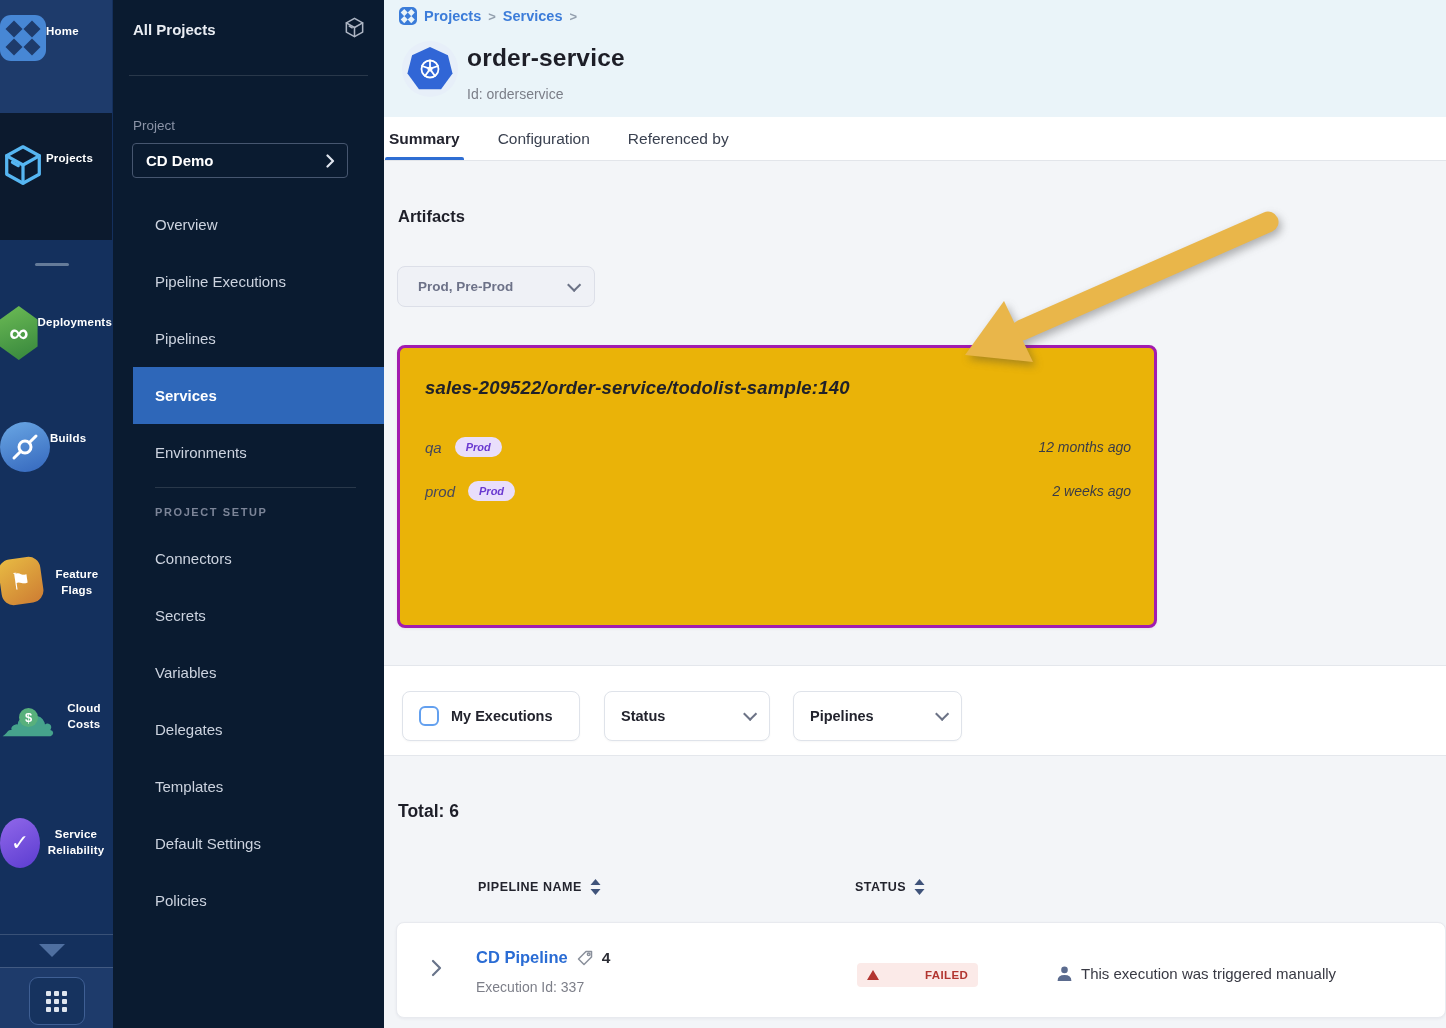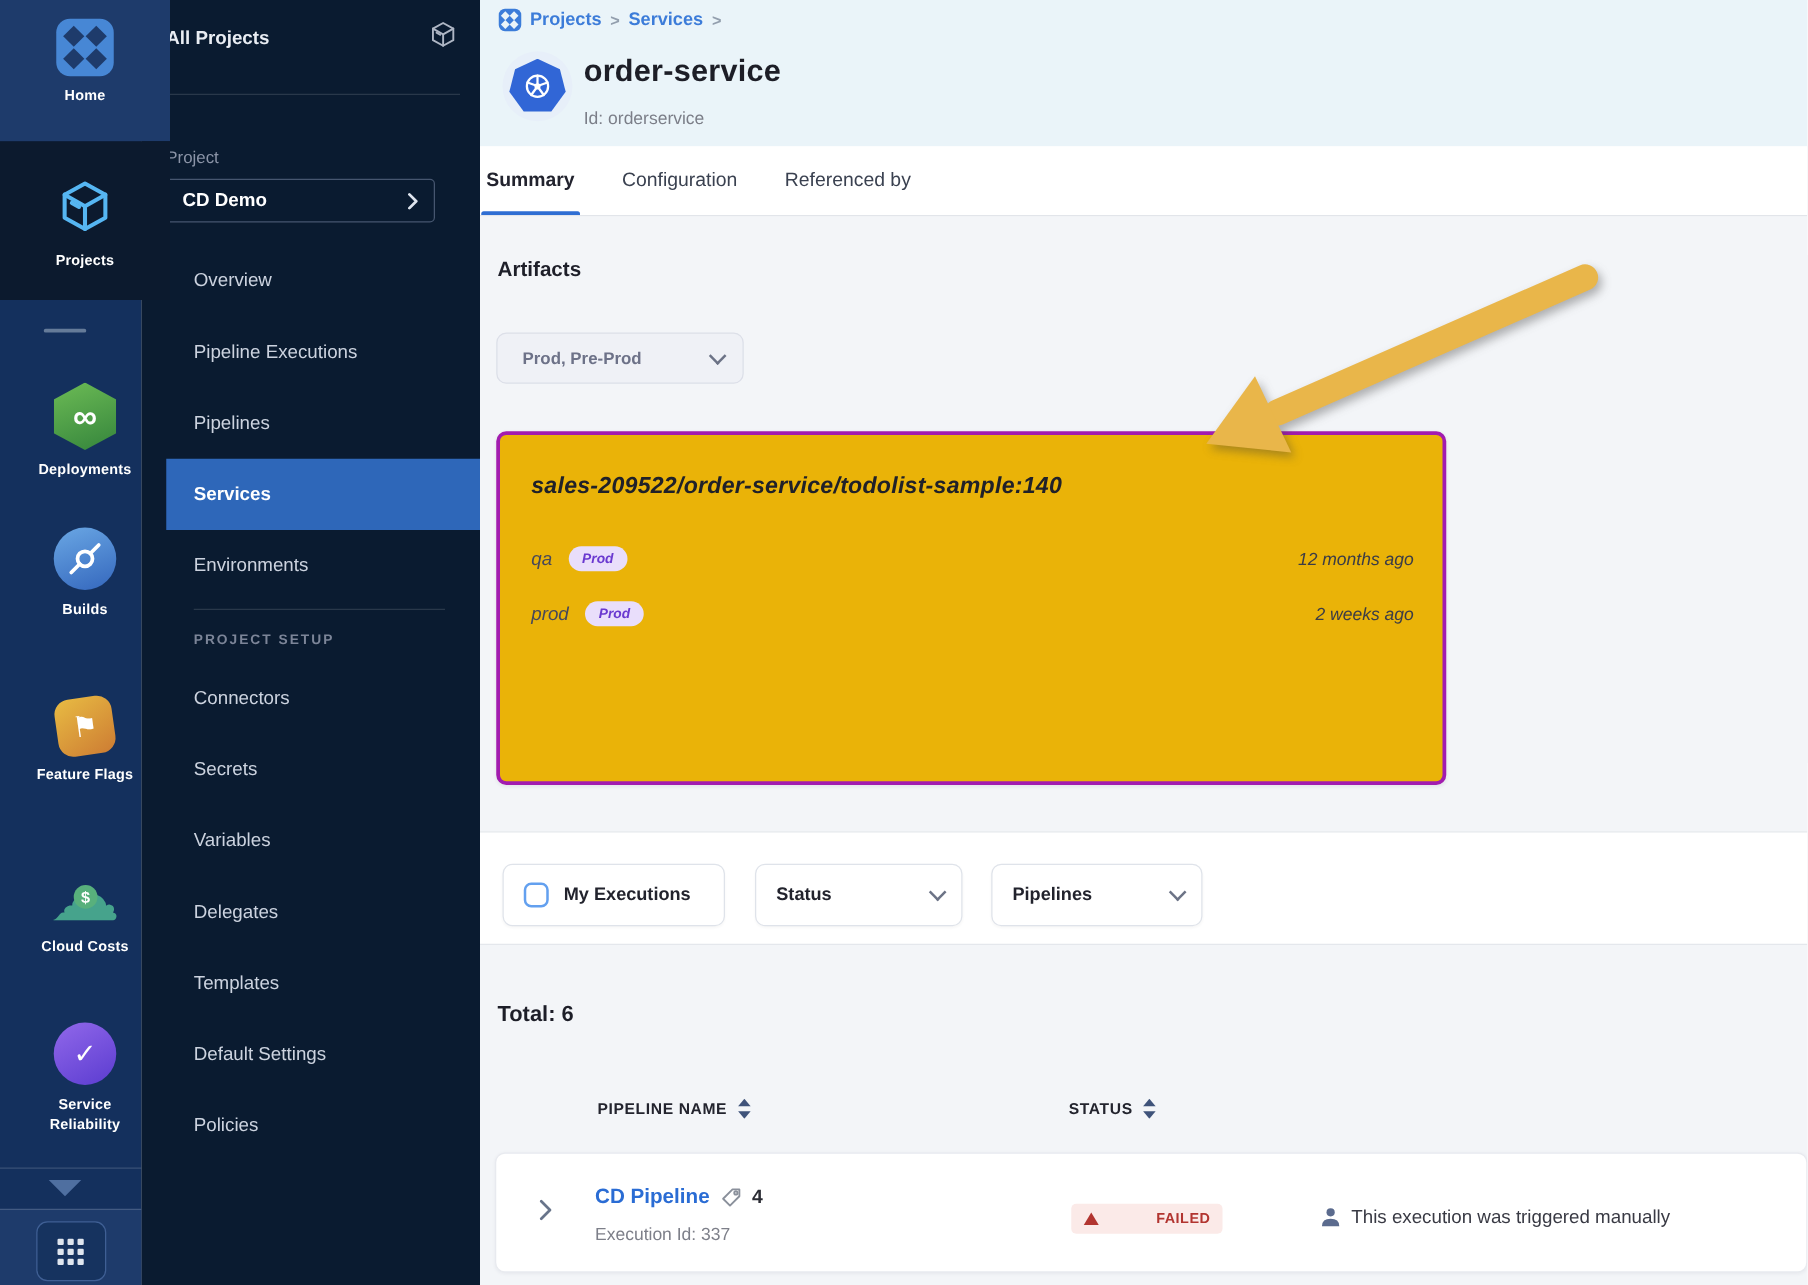--- a/index.html
+++ b/index.html
@@ -3,21 +3,21 @@
 <meta charset="utf-8">
 <style>
   * { margin:0; padding:0; box-sizing:border-box; }
   html,body { width:1446px; height:1028px; }
   body { font-family:"Liberation Sans","DejaVu Sans",sans-serif; }
 
   .page { position:relative; width:1446px; height:1028px; overflow:hidden; background:#f3f5f8; }
 
   
   .rail { position:absolute; left:0; top:0; width:113px; height:100%; background:#14305d; z-index:3; }
-  .tile { position:absolute; left:0; width:136px; display:flex; flex-direction:column; align-items:center; cursor:pointer; }
+  .tile { position:absolute; left:0; width:112px; display:flex; cursor:pointer; }
   .tile .lbl { color:#ffffff; font-size:11.5px; font-weight:700; margin-top:9px; text-align:center; line-height:1.35; letter-spacing:.2px; }
   .tile-home { top:0; height:113px; background:#1e3b6b; padding-top:15px; }
   .tile-projects { top:113px; height:127px; background:#0c1a2e; padding-top:29px; }
   .rail-handle { position:absolute; top:263px; left:35px; width:34px; height:3px; background:#8094ae; border-radius:2px; opacity:.75; }
   .tile-deployments { top:306px; }
   .tile-builds { top:422px; }
   .tile-ff { top:558px; }
   .tile-cc { top:692px; }
   .tile-sr { top:818px; }
   .rail-div1 { position:absolute; top:934px; left:0; width:113px; height:1px; background:rgba(255,255,255,.16); }
@@ -59,21 +59,21 @@
   .crumbs { position:absolute; top:7px; left:31px; display:flex; align-items:center; gap:7px; }
   .crumbs .lnk { color:#3c7cd9; font-size:14.5px; font-weight:600; cursor:pointer; }
   .crumbs .sep { color:#939fae; font-size:13px; font-weight:700; }
   .hlogo-mini { width:18px; height:18px; border-radius:5px; padding:2px; gap:0; background:#3b7cd9; }
   .hlogo-mini i { width:4.5px; height:4.5px; --hole:#eaf4f9; }
   .k8s-badge { position:absolute; top:41px; left:34px; width:56px; height:56px; border-radius:50%; background:#e7eff9; display:flex; align-items:center; justify-content:center; }
   .k8s-hept { width:46px; height:44px; clip-path:polygon(50% 0%,89% 19%,99% 60%,74% 96%,26% 96%,1% 60%,11% 19%); background:#3166d6; display:flex; align-items:center; justify-content:center; }
   .svc-title { position:absolute; top:44px; left:99px; font-size:24.5px; font-weight:600; color:#1d1e27; letter-spacing:.2px; }
   .svc-id { position:absolute; top:86px; left:99px; font-size:14px; color:#7b7e88; }
 
-  .tabs { position:absolute; top:117px; left:0; right:0; height:56px; background:#ffffff; border-bottom:1px solid #e2e5ea; display:flex; align-items:stretch; padding-left:21px; gap:38px; }
+  .tabs { position:absolute; top:117px; left:0; right:0; height:44px; background:#ffffff; border-bottom:1px solid #e2e5ea; display:flex; align-items:stretch; padding-left:21px; gap:38px; }
   .tab { position:relative; display:flex; align-items:center; font-size:15.5px; color:#3a4150; cursor:pointer; }
   .tab.active { color:#22232e; font-weight:700; }
   .tab.active::after { content:""; position:absolute; left:-4px; right:-4px; bottom:0; height:3px; background:#2f6ed3; border-radius:2px 2px 0 0; }
 
   .sect-h { position:absolute; top:207px; left:30px; font-size:16.5px; font-weight:700; color:#1e1f29; }
   .env-select { position:absolute; top:266px; left:29px; width:198px; height:41px; background:#eff1f6; border:1px solid #dcdfe8; border-radius:8px; display:flex; align-items:center; justify-content:space-between; padding:0 17px 0 20px; cursor:pointer; }
   .env-select .v { color:#6d7288; font-size:13.5px; font-weight:700; }
 
   .card { position:absolute; top:345px; left:29px; width:760px; height:283px; background:#eab308; border:3px solid #a21caf; border-radius:8px; box-shadow:0 1px 3px rgba(40,41,61,.07);font-style:italic; }
   .card-title { position:absolute; top:29px; left:25px; font-size:18.5px; font-weight:700; color:#202129; letter-spacing:.2px; }

